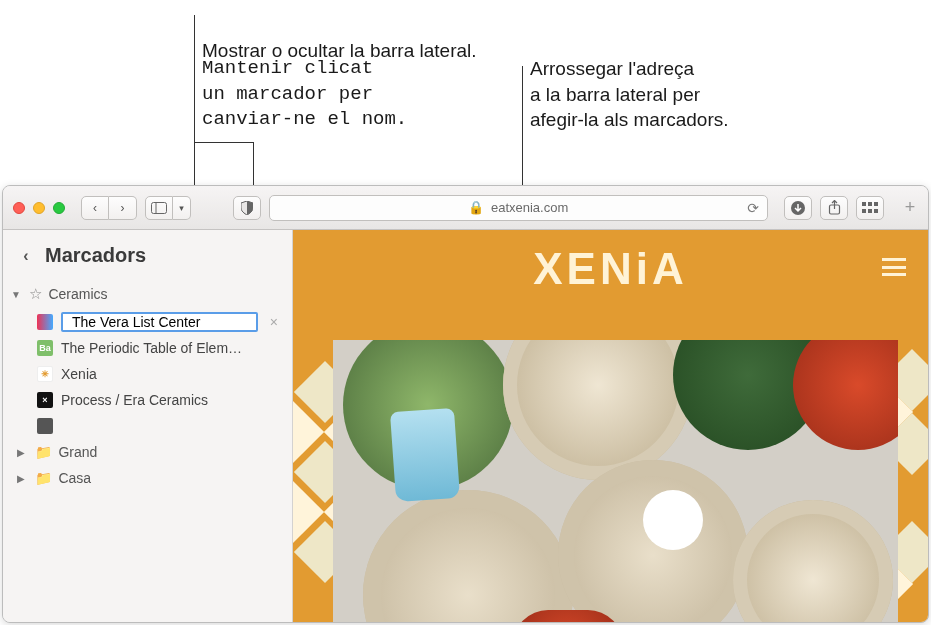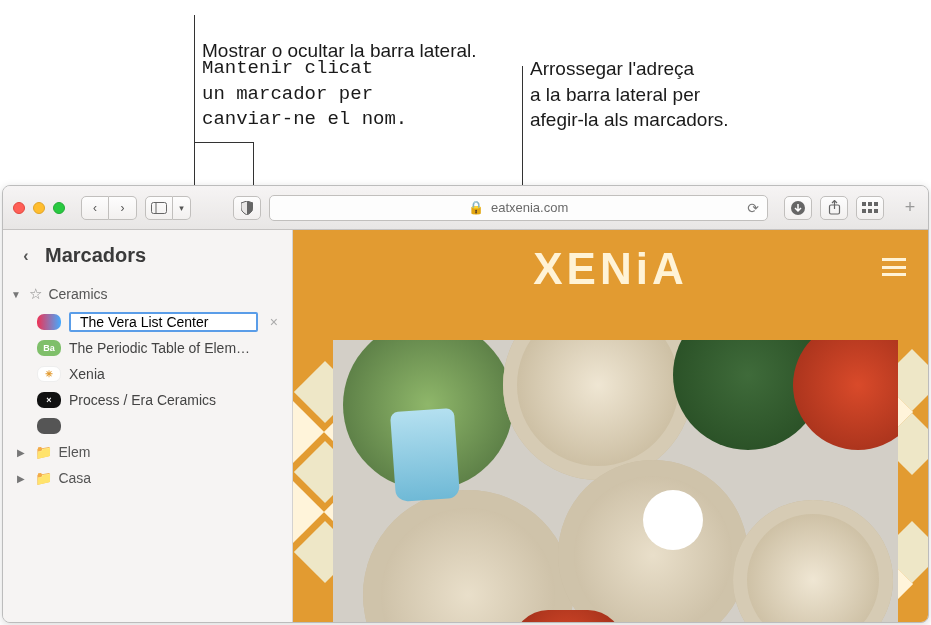--- a/index.html
+++ b/index.html
@@ -128,21 +128,21 @@
   .star { color:#8a8a8a; font-size:15px; }
   .bookmark-list { padding: 2px 0 0 0; }
   .bm {
     display:flex; align-items:center; gap:8px;
     padding:4px 10px 4px 34px;
     color:#444; font-size:14px;
     height:26px;
     position:relative;
   }
   .bm .favicon {
-    width:24px; height:16px; border-radius:7px;
+    width:16px; height:16px; border-radius:2px;
     display:inline-flex; align-items:center; justify-content:center;
     font-size:9px; font-weight:bold; color:#fff;
     flex-shrink:0;
   }
   .bm .label { white-space:nowrap; overflow:hidden; text-overflow:ellipsis; flex:1; }
   .bm.editing .label {
     border:2px solid #5a9de8;
     background:#fff;
     padding:0 9px;
     color:#000;
@@ -306,21 +306,21 @@
           <span class="favicon" style="background:#111;">×</span>
           <span class="label">Process / Era Ceramics</span>
         </div>
         <div class="bm">
           <span class="favicon" style="background:#555;">&nbsp;</span>
         </div>
 
         <div class="folder">
           <span class="disclosure">▶</span>
           <span class="folder-icon">📁</span>
-          <span>Elem</span>
+          <span>Grand</span>
         </div>
         <div class="folder">
           <span class="disclosure">▶</span>
           <span class="folder-icon">📁</span>
           <span>Casa</span>
         </div>
       </div>
     </div>
 
     <div class="content">

